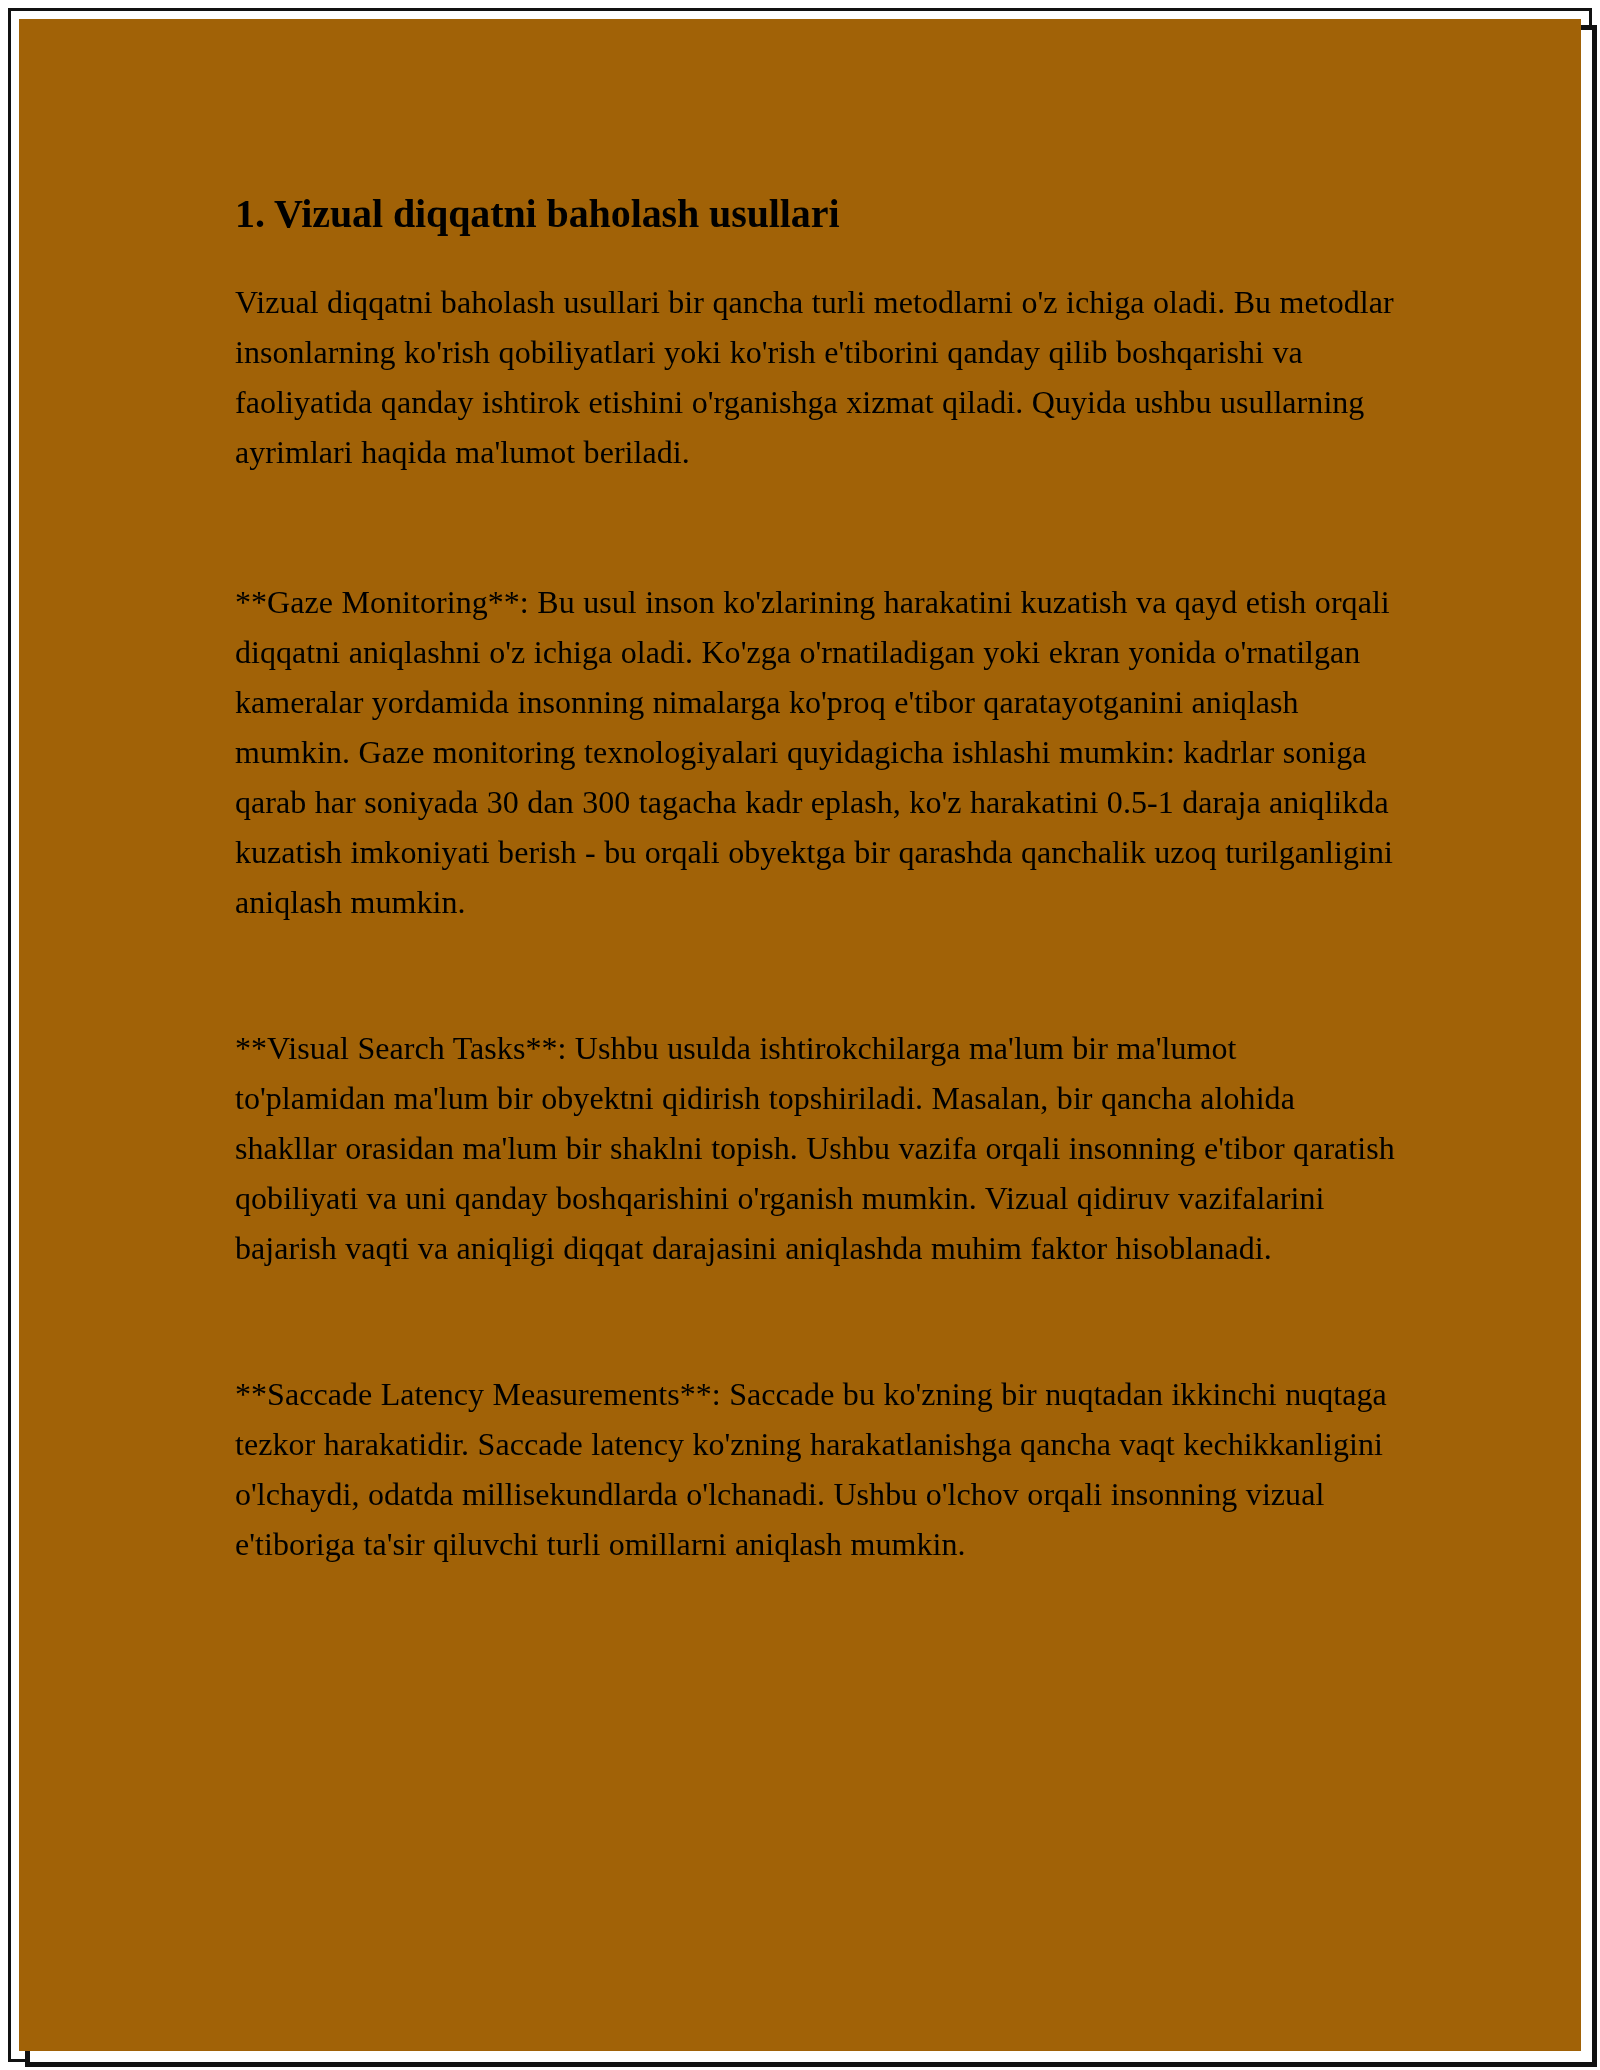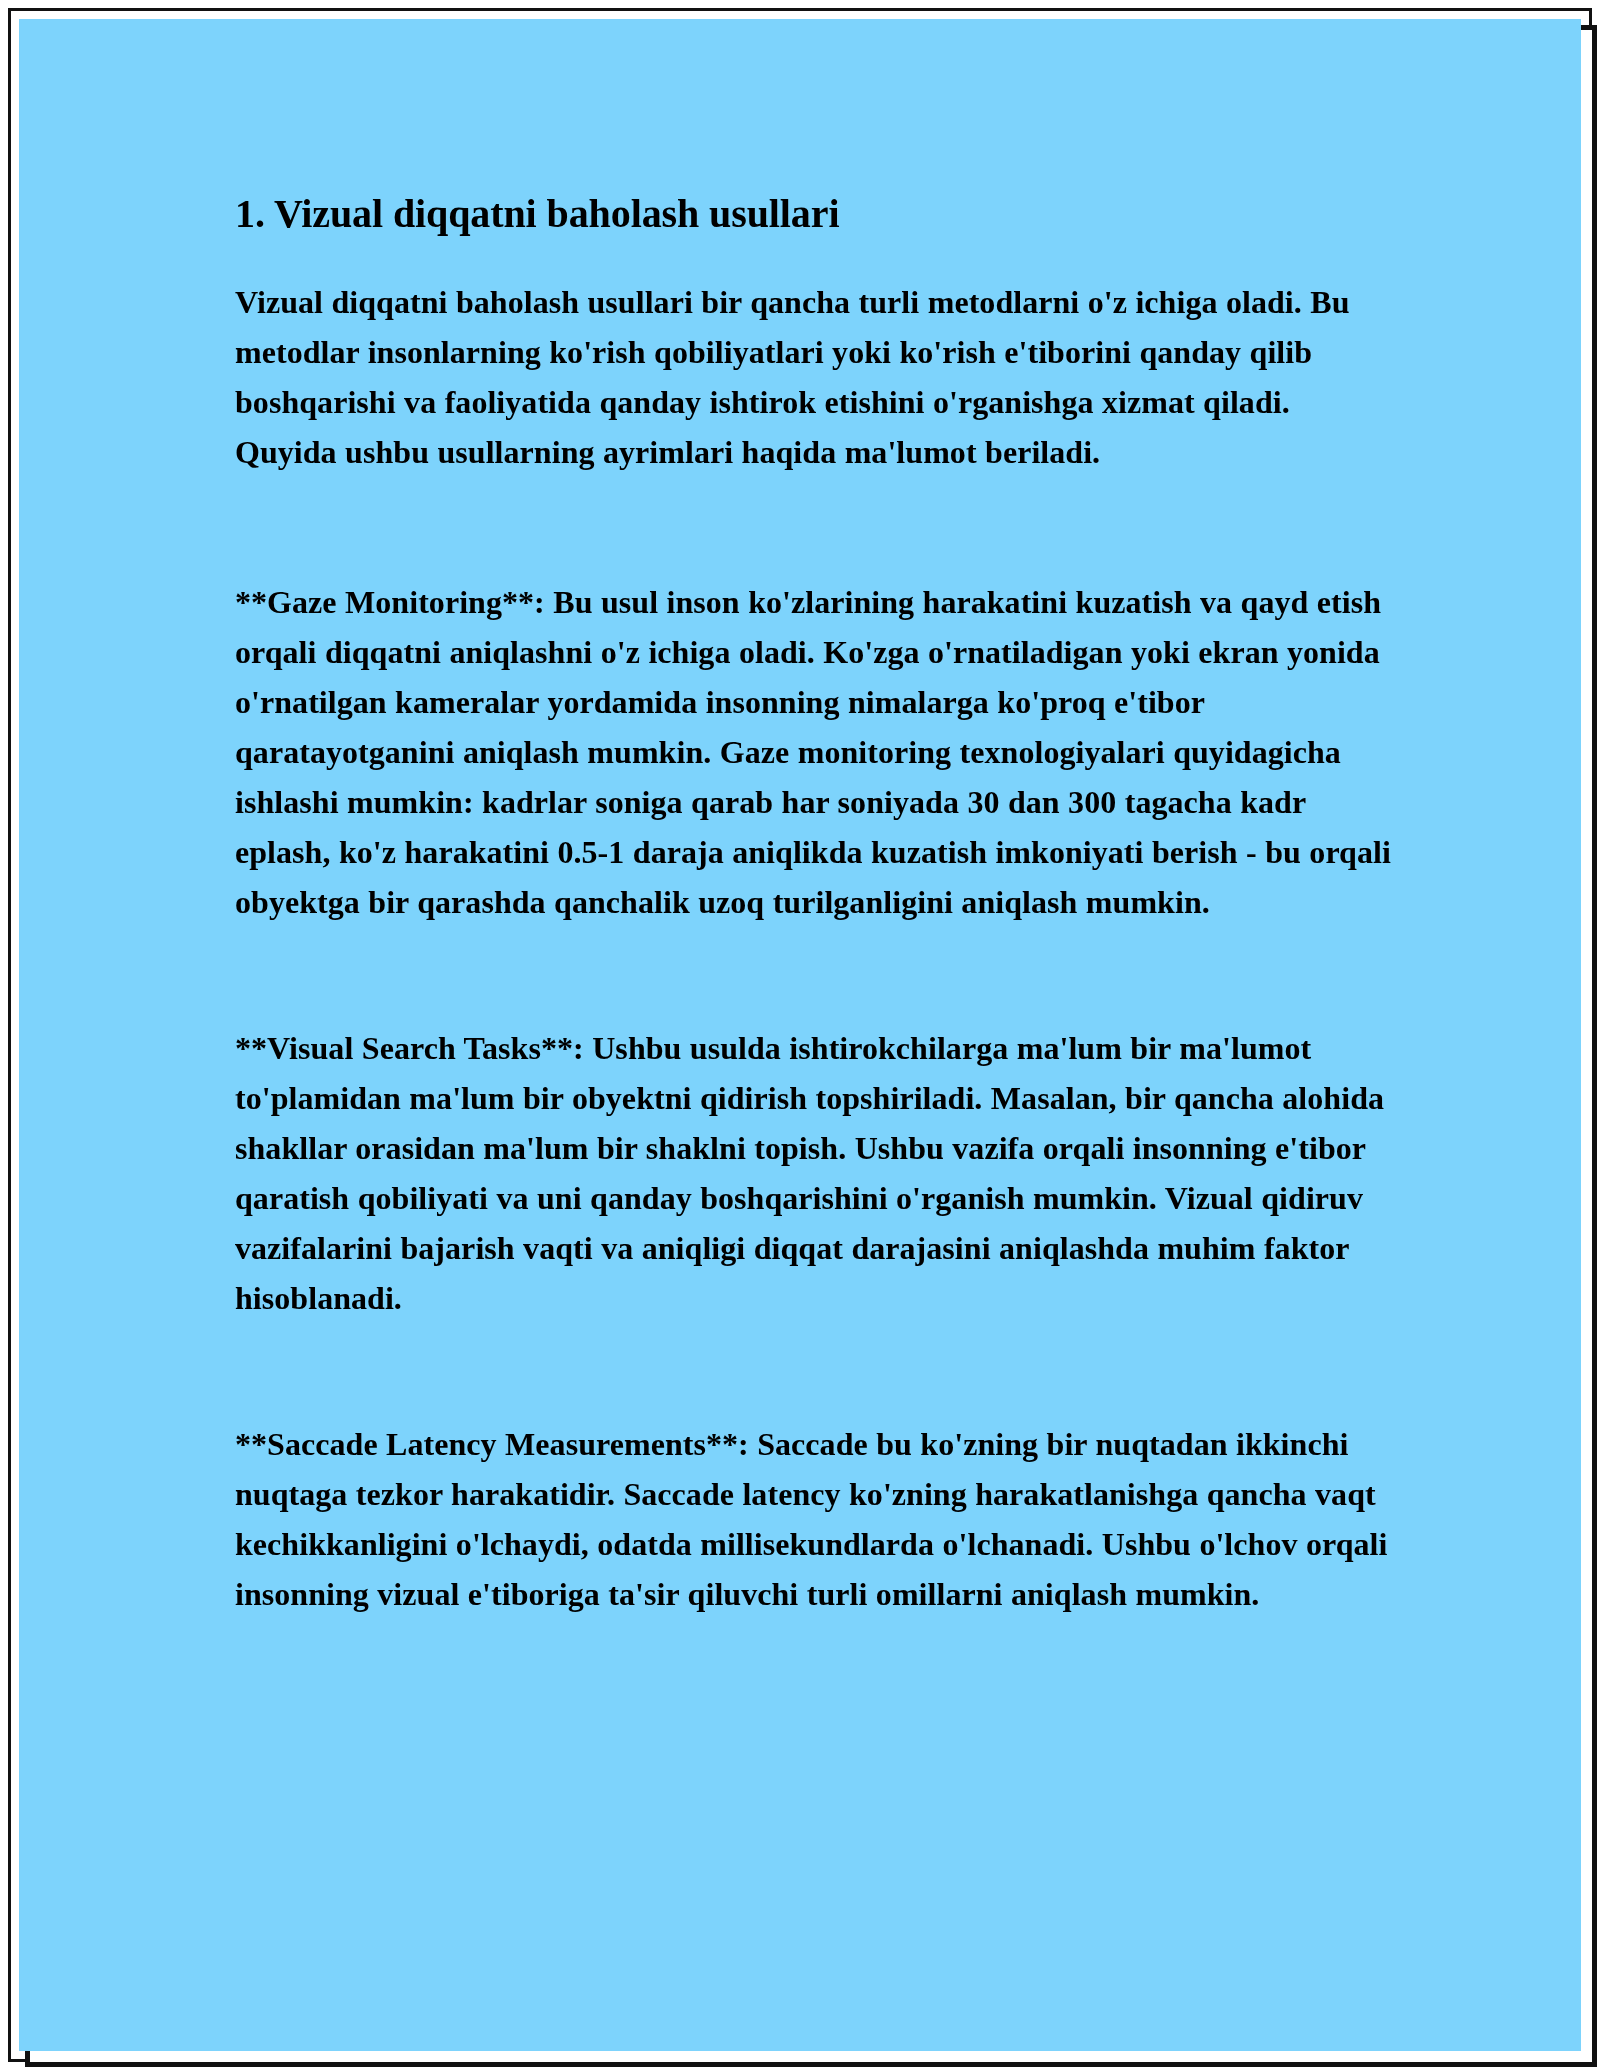--- a/index.html
+++ b/index.html
@@ -35,21 +35,21 @@
     box-sizing: border-box;
     background: #ffffff;
   }
 
   .page-surface {
     position: absolute;
     left: 19px;
     top: 19px;
     width: 1562px;
     height: 2032px;
-    background: #7dd3fc;
+    background: #a16207;
     overflow: hidden;
   }
 
   .content {
     position: absolute;
     left: 216px;
     top: 170px;
     width: 1160px;
   }
 
@@ -61,21 +61,20 @@
     letter-spacing: -0.1px;
   }
 
   p.doc-para {
     font-size: 32px;
     line-height: 50px;
     margin: 0;
     text-align: left;
     letter-spacing: 0.05px;
     word-spacing: 0.4px;
-    font-weight: bold;
   }
 
   
   .gap-lg { height: 100px; }
   .gap-md { height: 96px; }
 </style>
 </head>
 <body>
 
 <div class="page-frame">

